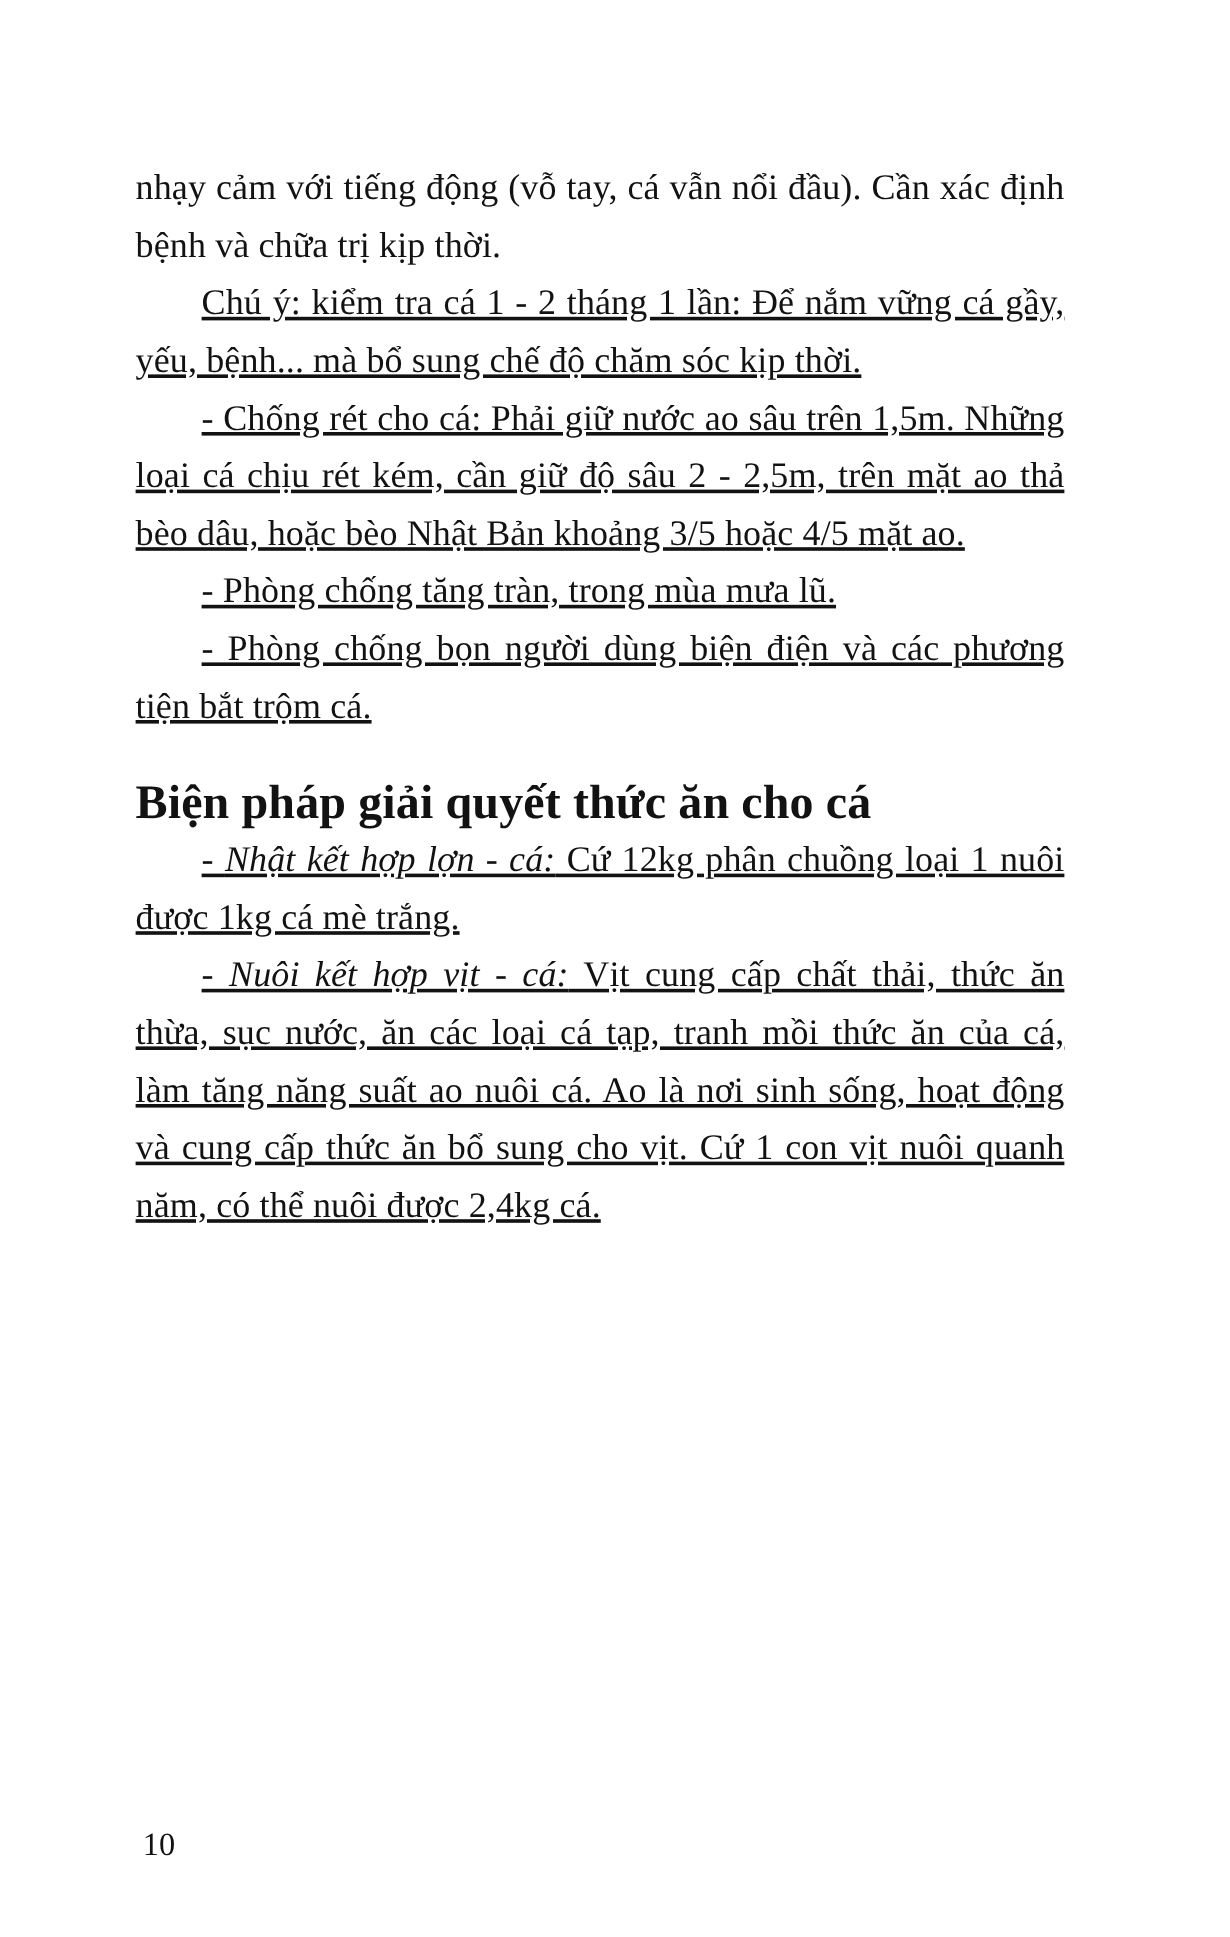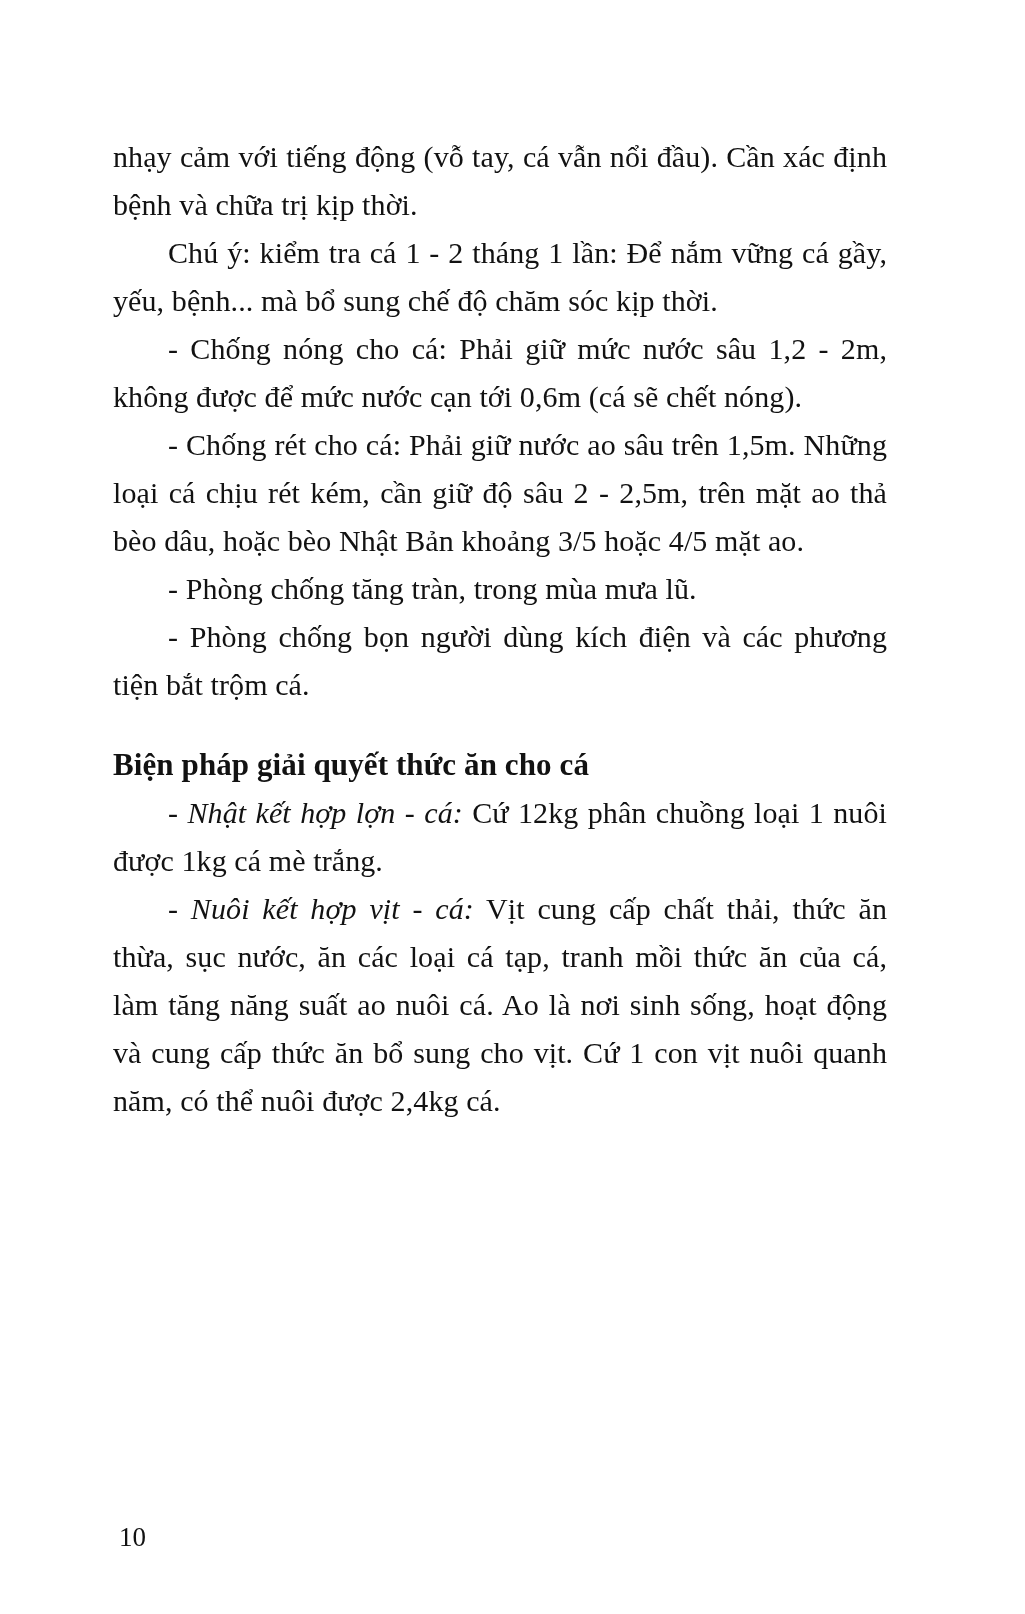--- a/index.html
+++ b/index.html
@@ -26,25 +26,26 @@
     line-height: 48px;
     text-align: justify;
     letter-spacing: 0.1px;
   }
   .para {
     margin: 0;
     padding: 0;
   }
   .indent {
     text-indent: 55px;
+    text-decoration: underline;
   }
   .section-heading {
     margin: 32px 0 0 0;
     padding: 0;
-    font-size: 31px;
+    font-size: 40px;
     font-weight: bold;
     text-align: left;
     text-indent: 0;
     line-height: 48px;
   }
   .italic-lead {
     font-style: italic;
   }
   .page-number {
     position: absolute;
@@ -58,28 +59,27 @@
 </head>
 <body>
 
 <div class="page">
   <div class="textblock">
 
     <p class="para">nhạy cảm với tiếng động (vỗ tay, cá vẫn nổi đầu). Cần xác định bệnh và chữa trị kịp thời.</p>
 
     <p class="para indent">Chú ý: kiểm tra cá 1 - 2 tháng 1 lần: Để nắm vững cá gầy, yếu, bệnh... mà bổ sung chế độ chăm sóc kịp thời.</p>
 
-    <p class="para indent">- Chống nóng cho cá: Phải giữ mức nước sâu 1,2 - 2m, không được để mức nước cạn tới 0,6m (cá sẽ chết nóng).</p>
 
     <p class="para indent">- Chống rét cho cá: Phải giữ nước ao sâu trên 1,5m. Những loại cá chịu rét kém, cần giữ độ sâu 2 - 2,5m, trên mặt ao thả bèo dâu, hoặc bèo Nhật Bản khoảng 3/5 hoặc 4/5 mặt ao.</p>
 
     <p class="para indent">- Phòng chống tăng tràn, trong mùa mưa lũ.</p>
 
 
-    <p class="para indent">- Phòng chống bọn người dùng kích điện và các phương tiện bắt trộm cá.</p>
+    <p class="para indent">- Phòng chống bọn người dùng biện điện và các phương tiện bắt trộm cá.</p>
 
     <h2 class="section-heading">Biện pháp giải quyết thức ăn cho cá</h2>
 
 
     <p class="para indent"><span>- </span><span class="italic-lead">Nhật kết hợp lợn - cá:</span><span> Cứ 12kg phân chuồng loại 1 nuôi được 1kg cá mè trắng.</span></p>
 
     <p class="para indent"><span>- </span><span class="italic-lead">Nuôi kết hợp vịt - cá:</span><span> Vịt cung cấp chất thải, thức ăn thừa, sục nước, ăn các loại cá tạp, tranh mồi thức ăn của cá, làm tăng năng suất ao nuôi cá. Ao là nơi sinh sống, hoạt động và cung cấp thức ăn bổ sung cho vịt. Cứ 1 con vịt nuôi quanh năm, có thể nuôi được 2,4kg cá.</span></p>
 
 
   </div>

